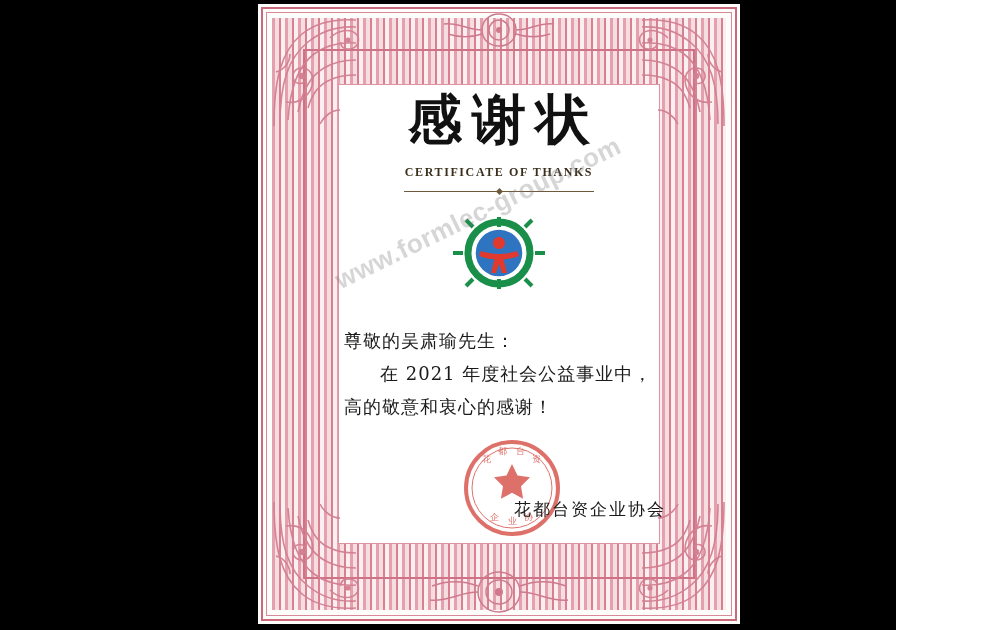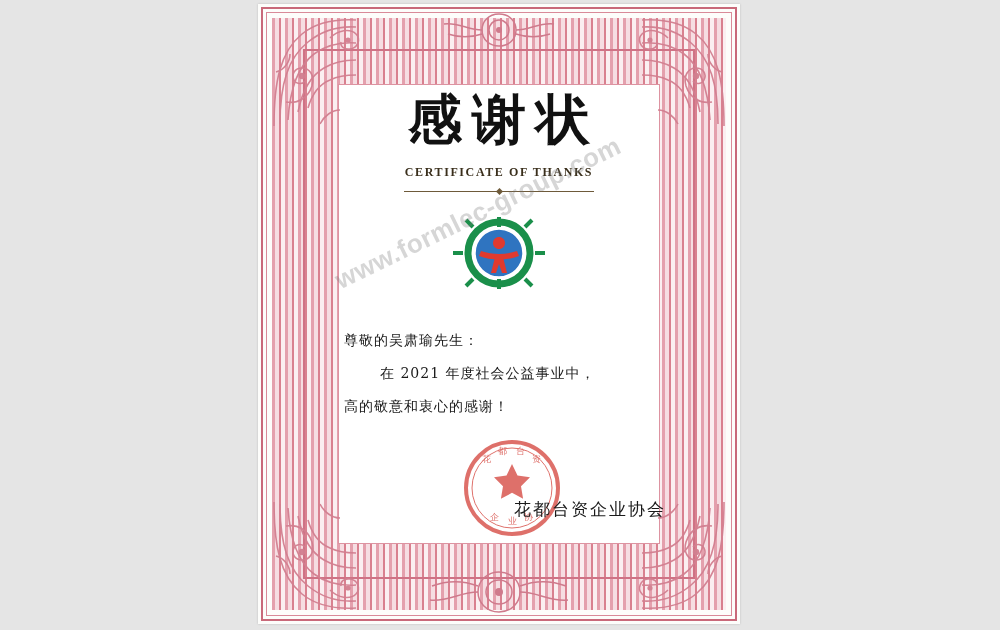--- a/index.html
+++ b/index.html
@@ -7,23 +7,23 @@
     padding: 0;
     background: #ffffff;
     width: 1000px;
     height: 630px;
     overflow: hidden;
     font-family: "Liberation Serif", serif;
   }
 
   .page {
     position: relative;
-    width: 1000px;
+    width: 896px;
     height: 630px;
-    background: #e5e5e5;
+    background: #000000;
     text-decoration: underline;
   }
 
   
   .cert {
     position: absolute;
     left: 258px;
     top: 4px;
     width: 482px;
     height: 620px;
@@ -169,21 +169,21 @@
     height: 76px;
     position: relative;
   }
   .emblem svg { width: 100%; height: 100%; display: block; }
 
   
   .body-text {
     margin-top: 34px;
     padding: 0 18px 0 26px;
     color: #1a1a1a;
-    font-size: 14px;
+    font-size: 18px;
     line-height: 31px;
     font-family: "DejaVu Serif", "Liberation Serif", serif;
     letter-spacing: 1px;
   }
   .body-text .p {
     margin: 0 0 2px 0;
     white-space: nowrap;
   }
   .indent { padding-left: 36px; }
 

